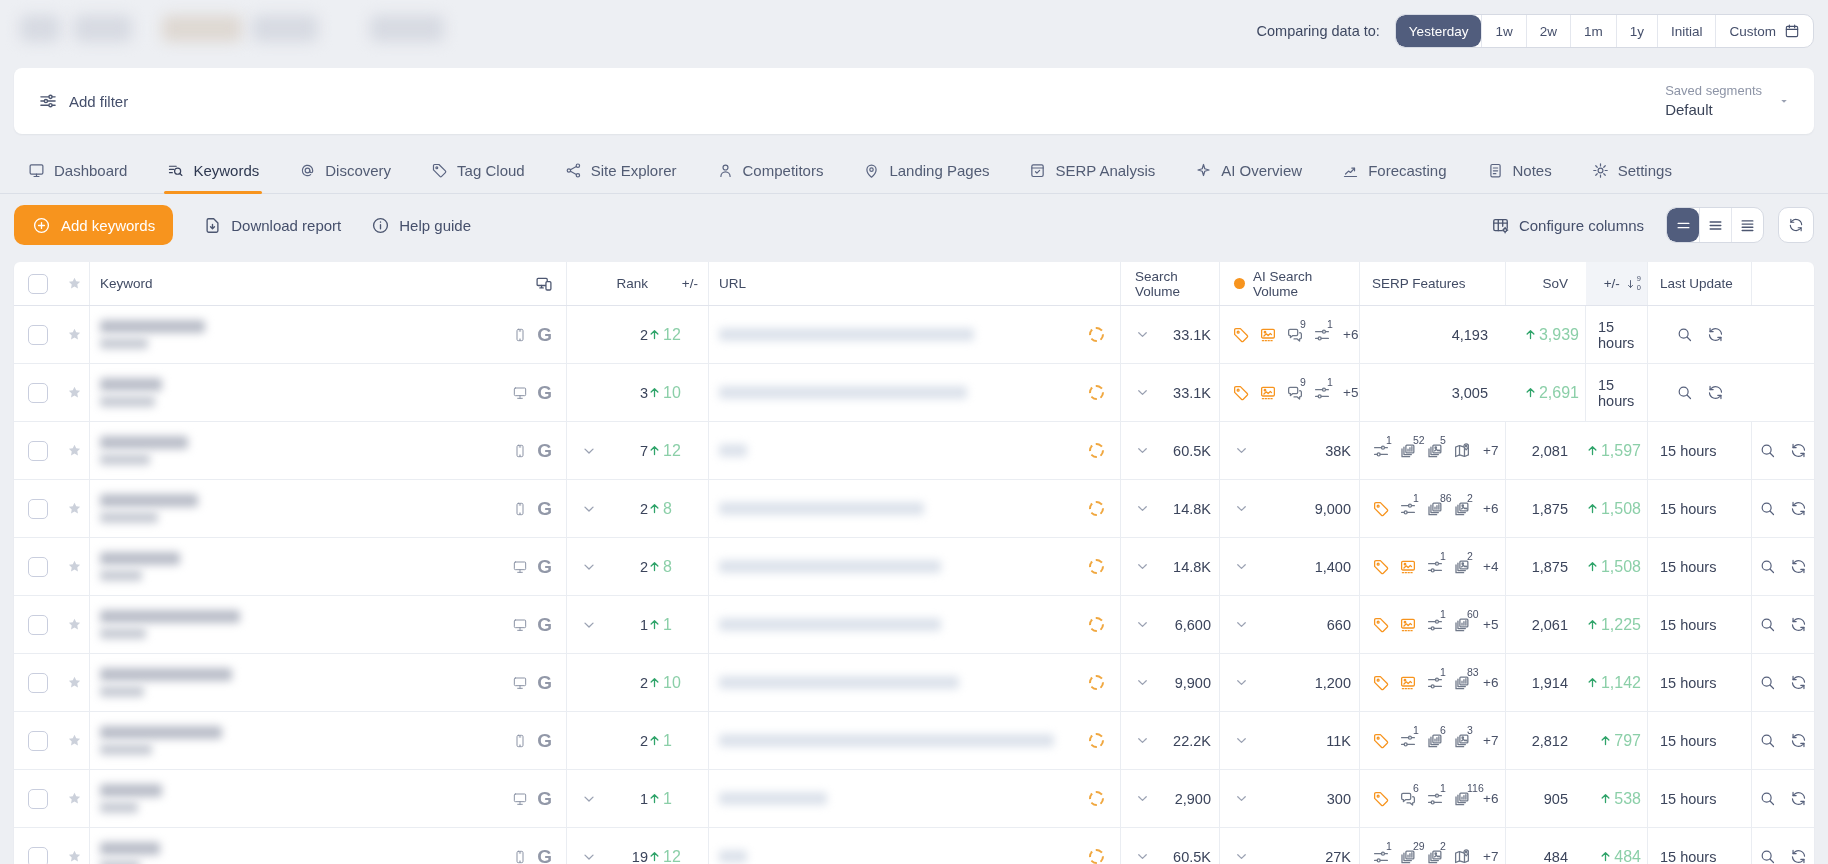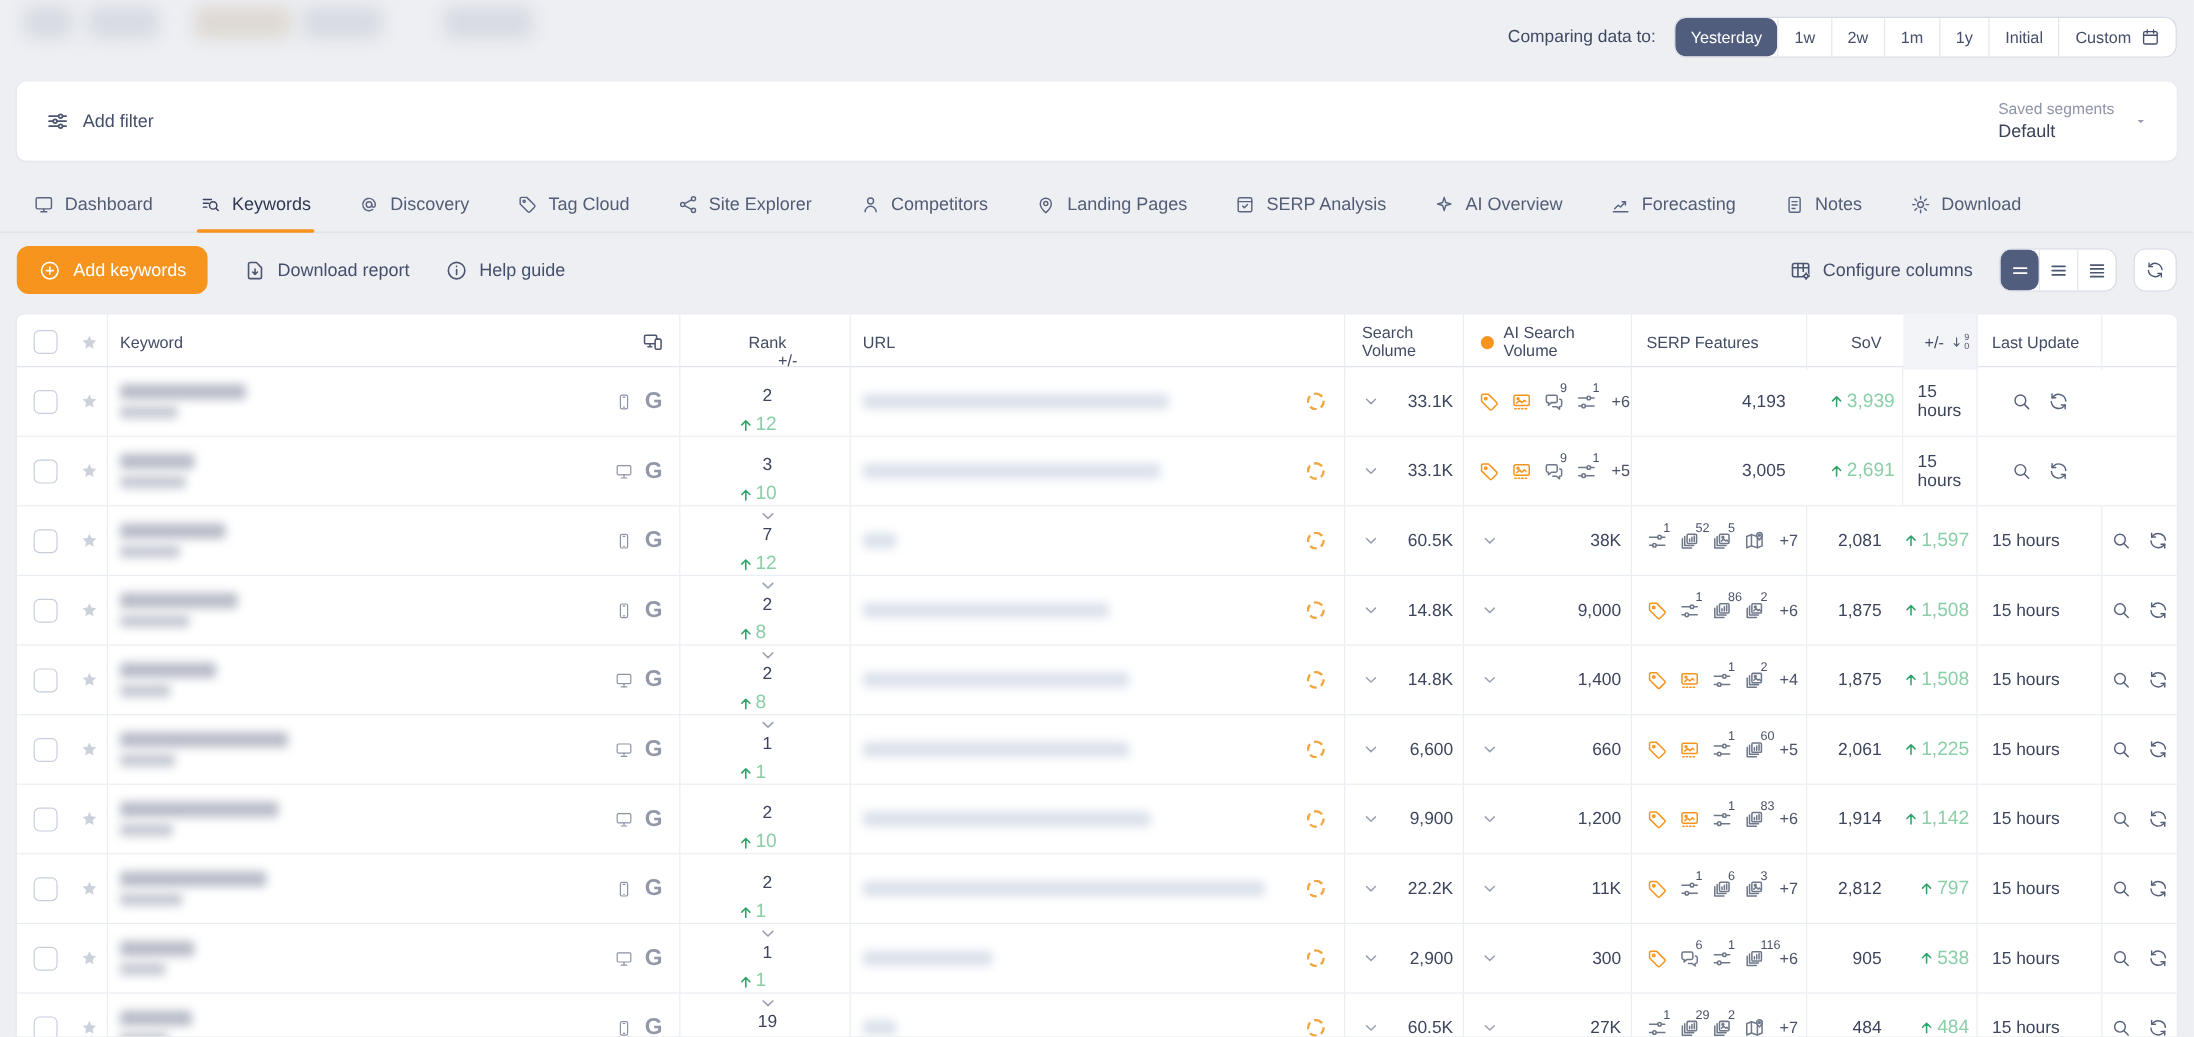--- a/index.html
+++ b/index.html
@@ -3,21 +3,21 @@
 <meta charset="utf-8">
 <style>
   * { margin:0; padding:0; box-sizing:border-box; }
   html,body { background:#edeff3; }
   body { font-family:"Liberation Sans", sans-serif; }
   .page { position:relative; width:1828px; height:864px; background:#edeff3; overflow:hidden; }
   .icon { display:inline-flex; }
   .icon svg { width:100%; height:100%; display:block; }
 
   
-  .topbar { height:48px; display:flex; align-items:flex-start; padding:0 14px;flex-direction:column; }
+  .topbar { height:48px; display:flex; align-items:flex-end; padding:0 14px; }
   .redacted-cluster { position:relative; width:470px; height:38px; }
   .blob { position:absolute; top:5px; height:27px; border-radius:6px; background:#d7dae2; filter:blur(7px); }
   .compare { margin-left:auto; display:flex; align-items:center; gap:15px; }
   .compare-label { font-size:14.5px; color:#3e4861; }
   .segmented { display:flex; align-items:stretch; background:#fff; border:1px solid #d6dae3; border-radius:10px; height:34px; overflow:hidden; }
   .segmented .seg { display:flex; align-items:center; gap:8px; padding:0 13px; font-size:13.5px; color:#454f6b;
       background:transparent; border:none; border-left:1px solid #e4e7ee; cursor:pointer; font-family:inherit; }
   .segmented .seg:first-child { border-left:none; }
   .segmented .seg.sel { background:#515d7d; color:#fff; border-radius:9px; border-left-color:#515d7d; }
   .segmented .seg .icon { width:16px; height:16px; }
@@ -72,21 +72,21 @@
   .checkbox { width:20px; height:20px; border:1.5px solid #c9cede; border-radius:5px; background:#fff; cursor:pointer; flex:none; }
   .c-star { justify-content:center; color:#ccd1db; }
   .c-star .icon { width:17px; height:17px; }
   .c-kw { padding-left:10px; }
   .kw-lines { display:flex; flex-direction:column; gap:5px; }
   .kw-b1 { height:13px; border-radius:3px; background:#b9bdc8; filter:blur(4px); }
   .kw-b2 { height:11px; border-radius:3px; background:#c6cad3; filter:blur(4px); }
   .devices { margin-left:auto; margin-right:14px; display:flex; align-items:center; gap:9px; color:#8b93a5; }
   .devices .icon { width:16px; height:16px; }
   .g-badge { font-size:19px; font-weight:700; color:#9298a8; line-height:1; }
-  .c-rank { padding:0 10px 0 14px;flex-direction:column; }
+  .c-rank { padding:0 10px 0 14px; }
   .expand { width:16px; height:16px; color:#9aa1b2; cursor:pointer; flex:none; }
   .expand.hidden { visibility:hidden; }
   .rank-val { flex:1; text-align:right; }
   .chg { width:50px; display:flex; align-items:center; justify-content:flex-start; gap:2px; color:#8bcfa8; font-size:16px; }
   .chg .icon { width:13px; height:13px; color:#2fa46a; flex:none; }
   .h-chg { width:50px; text-align:right; }
   .c-url { padding-left:10px; }
   .url-b { height:13px; border-radius:3px; background:#dce2eb; filter:blur(4px); }
   .ai-pos { margin-left:auto; margin-right:16px; width:15px; height:15px; border:2px dashed #f0a73f; border-radius:50%; flex:none; }
   .c-sv, .c-ai { padding:0 8px 0 14px; }
@@ -287,21 +287,21 @@
         </span>
         <span>Notes</span>
       </div>
       <div class="tab">
         <span class="icon">
           <svg viewBox="0 0 24 24" fill="none" stroke="currentColor" stroke-width="1.7" stroke-linecap="round" stroke-linejoin="round">
             <circle cx="12" cy="12" r="3.4"></circle>
             <path d="M12 2.5v3M12 18.5v3M2.5 12h3M18.5 12h3M5.3 5.3l2.1 2.1M16.6 16.6l2.1 2.1M18.7 5.3l-2.1 2.1M7.4 16.6l-2.1 2.1"></path>
           </svg>
         </span>
-        <span>Download</span>
+        <span>Settings</span>
       </div>
     </nav>
 
   <div class="toolbar">
     <button class="btn-primary">
       <span class="icon">
           <svg viewBox="0 0 24 24" fill="none" stroke="currentColor" stroke-width="1.7" stroke-linecap="round" stroke-linejoin="round">
             <circle cx="12" cy="12" r="8.7"></circle>
             <path d="M12 8.3v7.4M8.3 12h7.4"></path>
           </svg>

